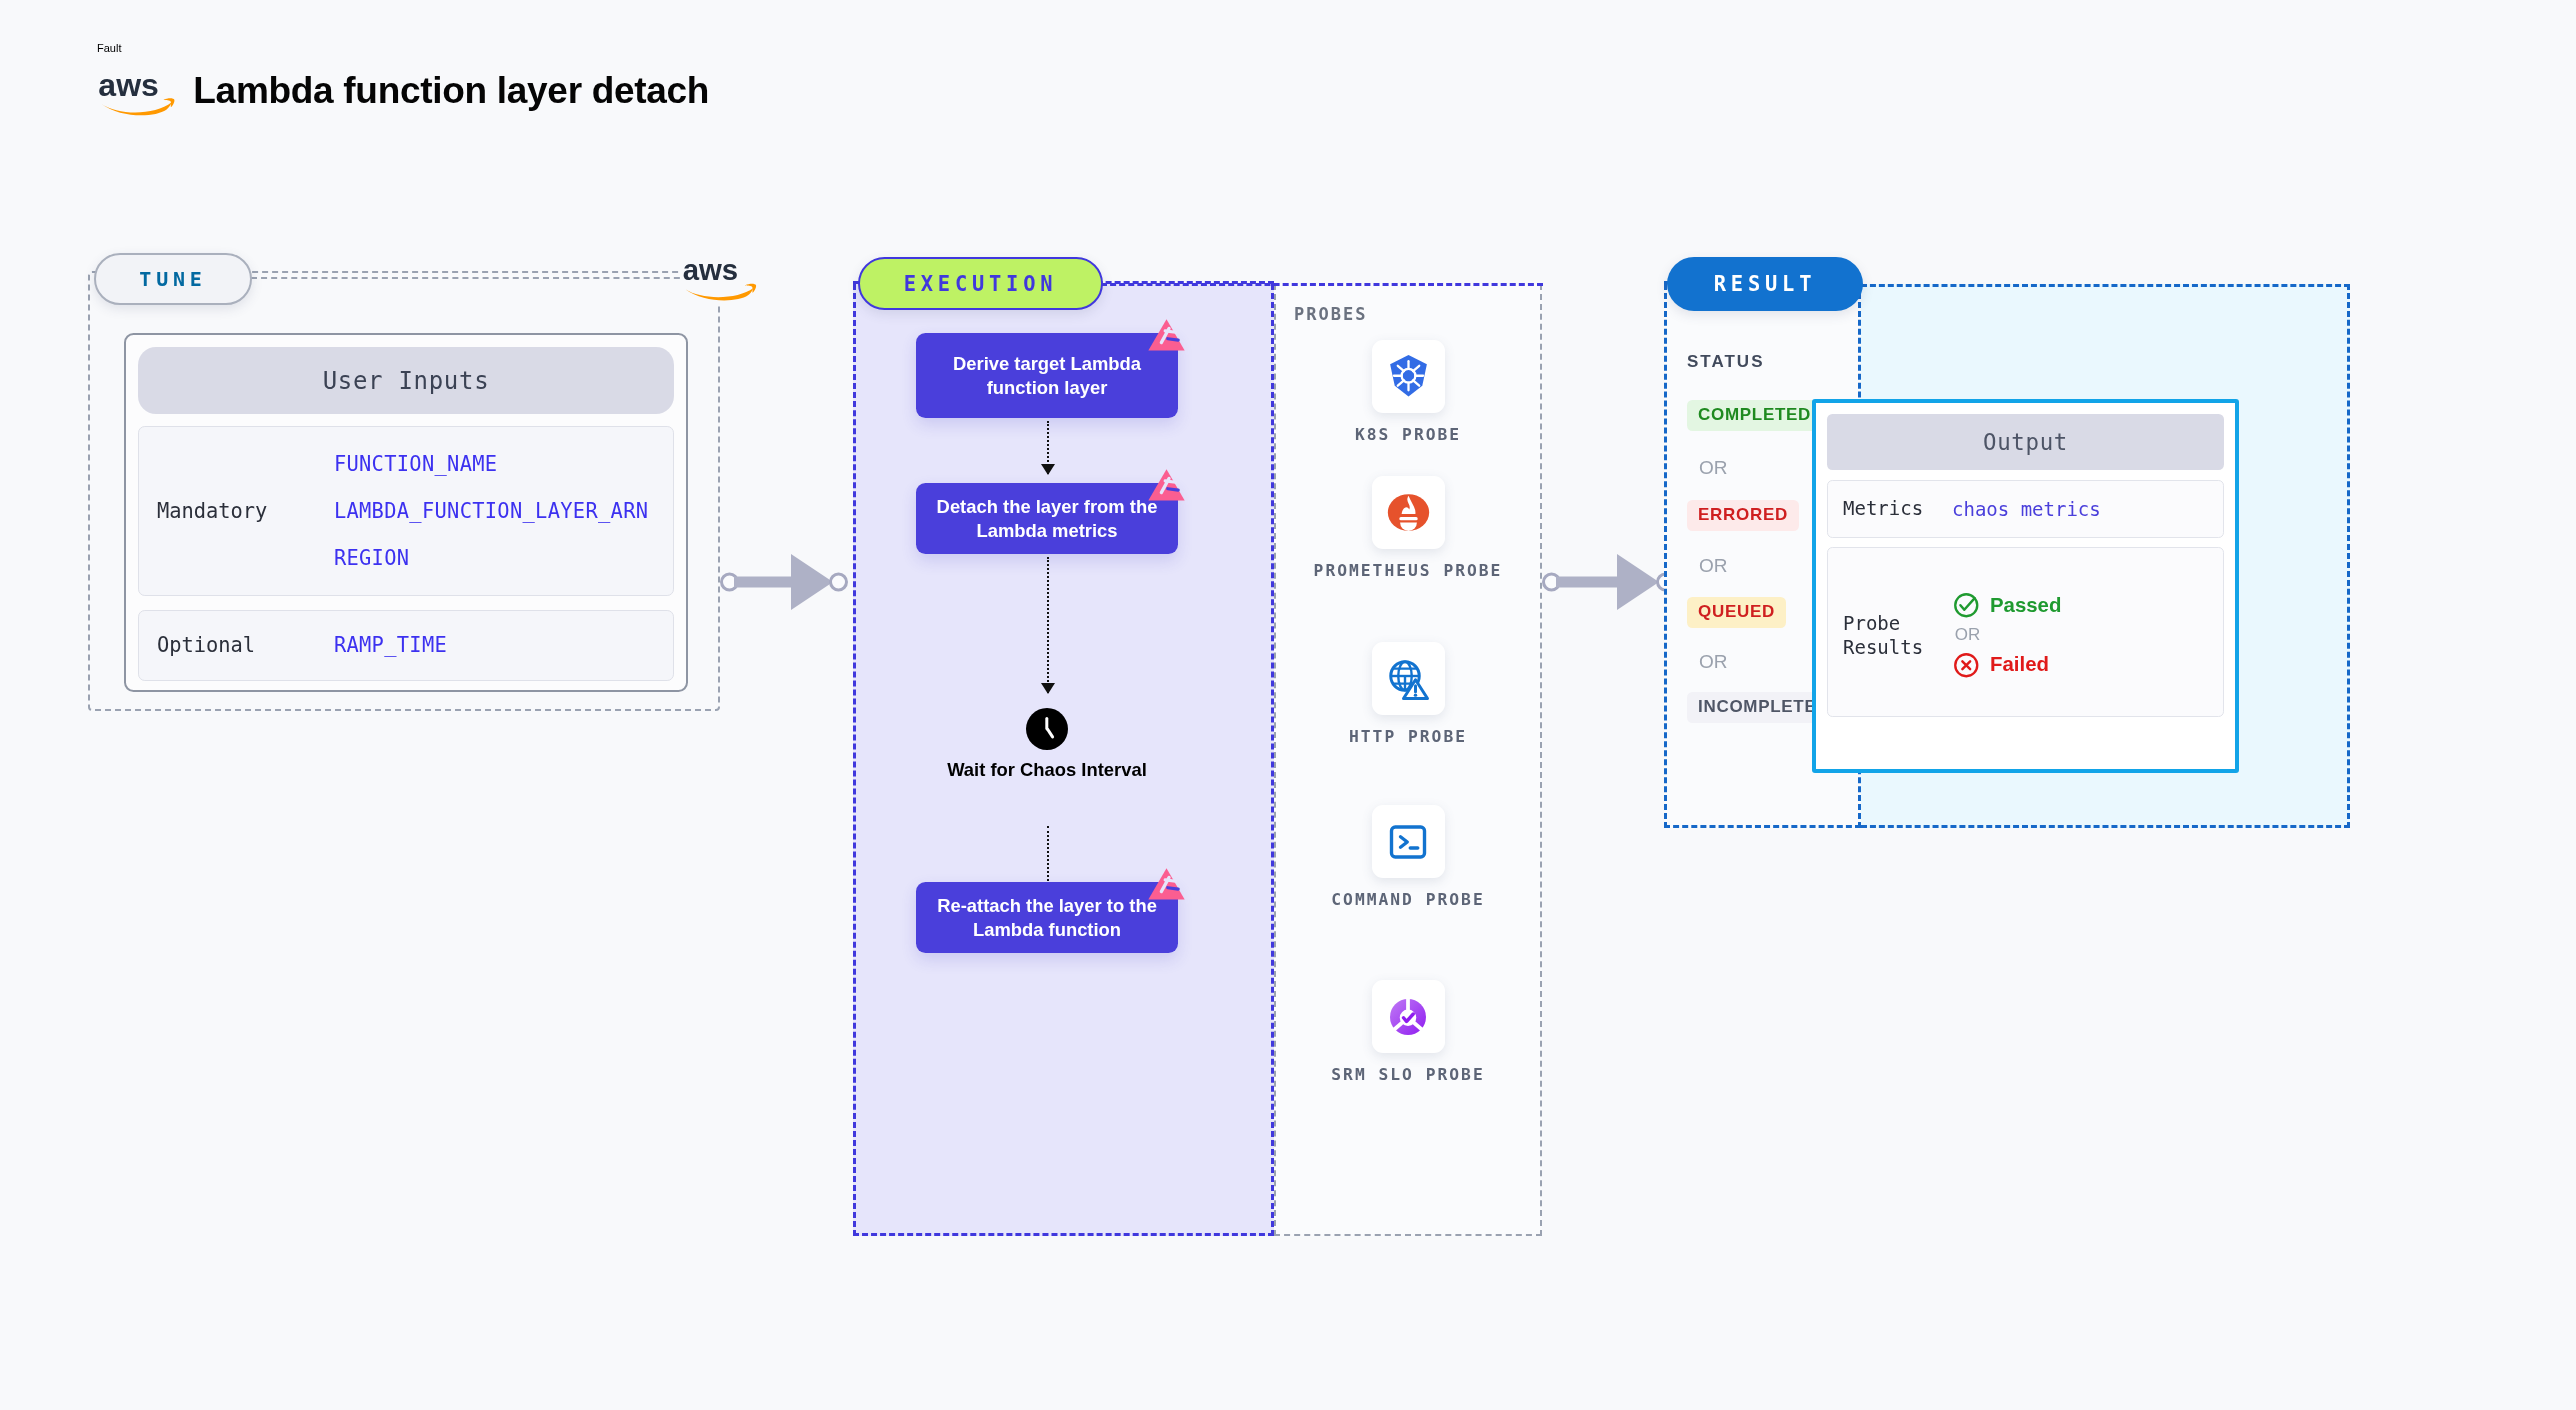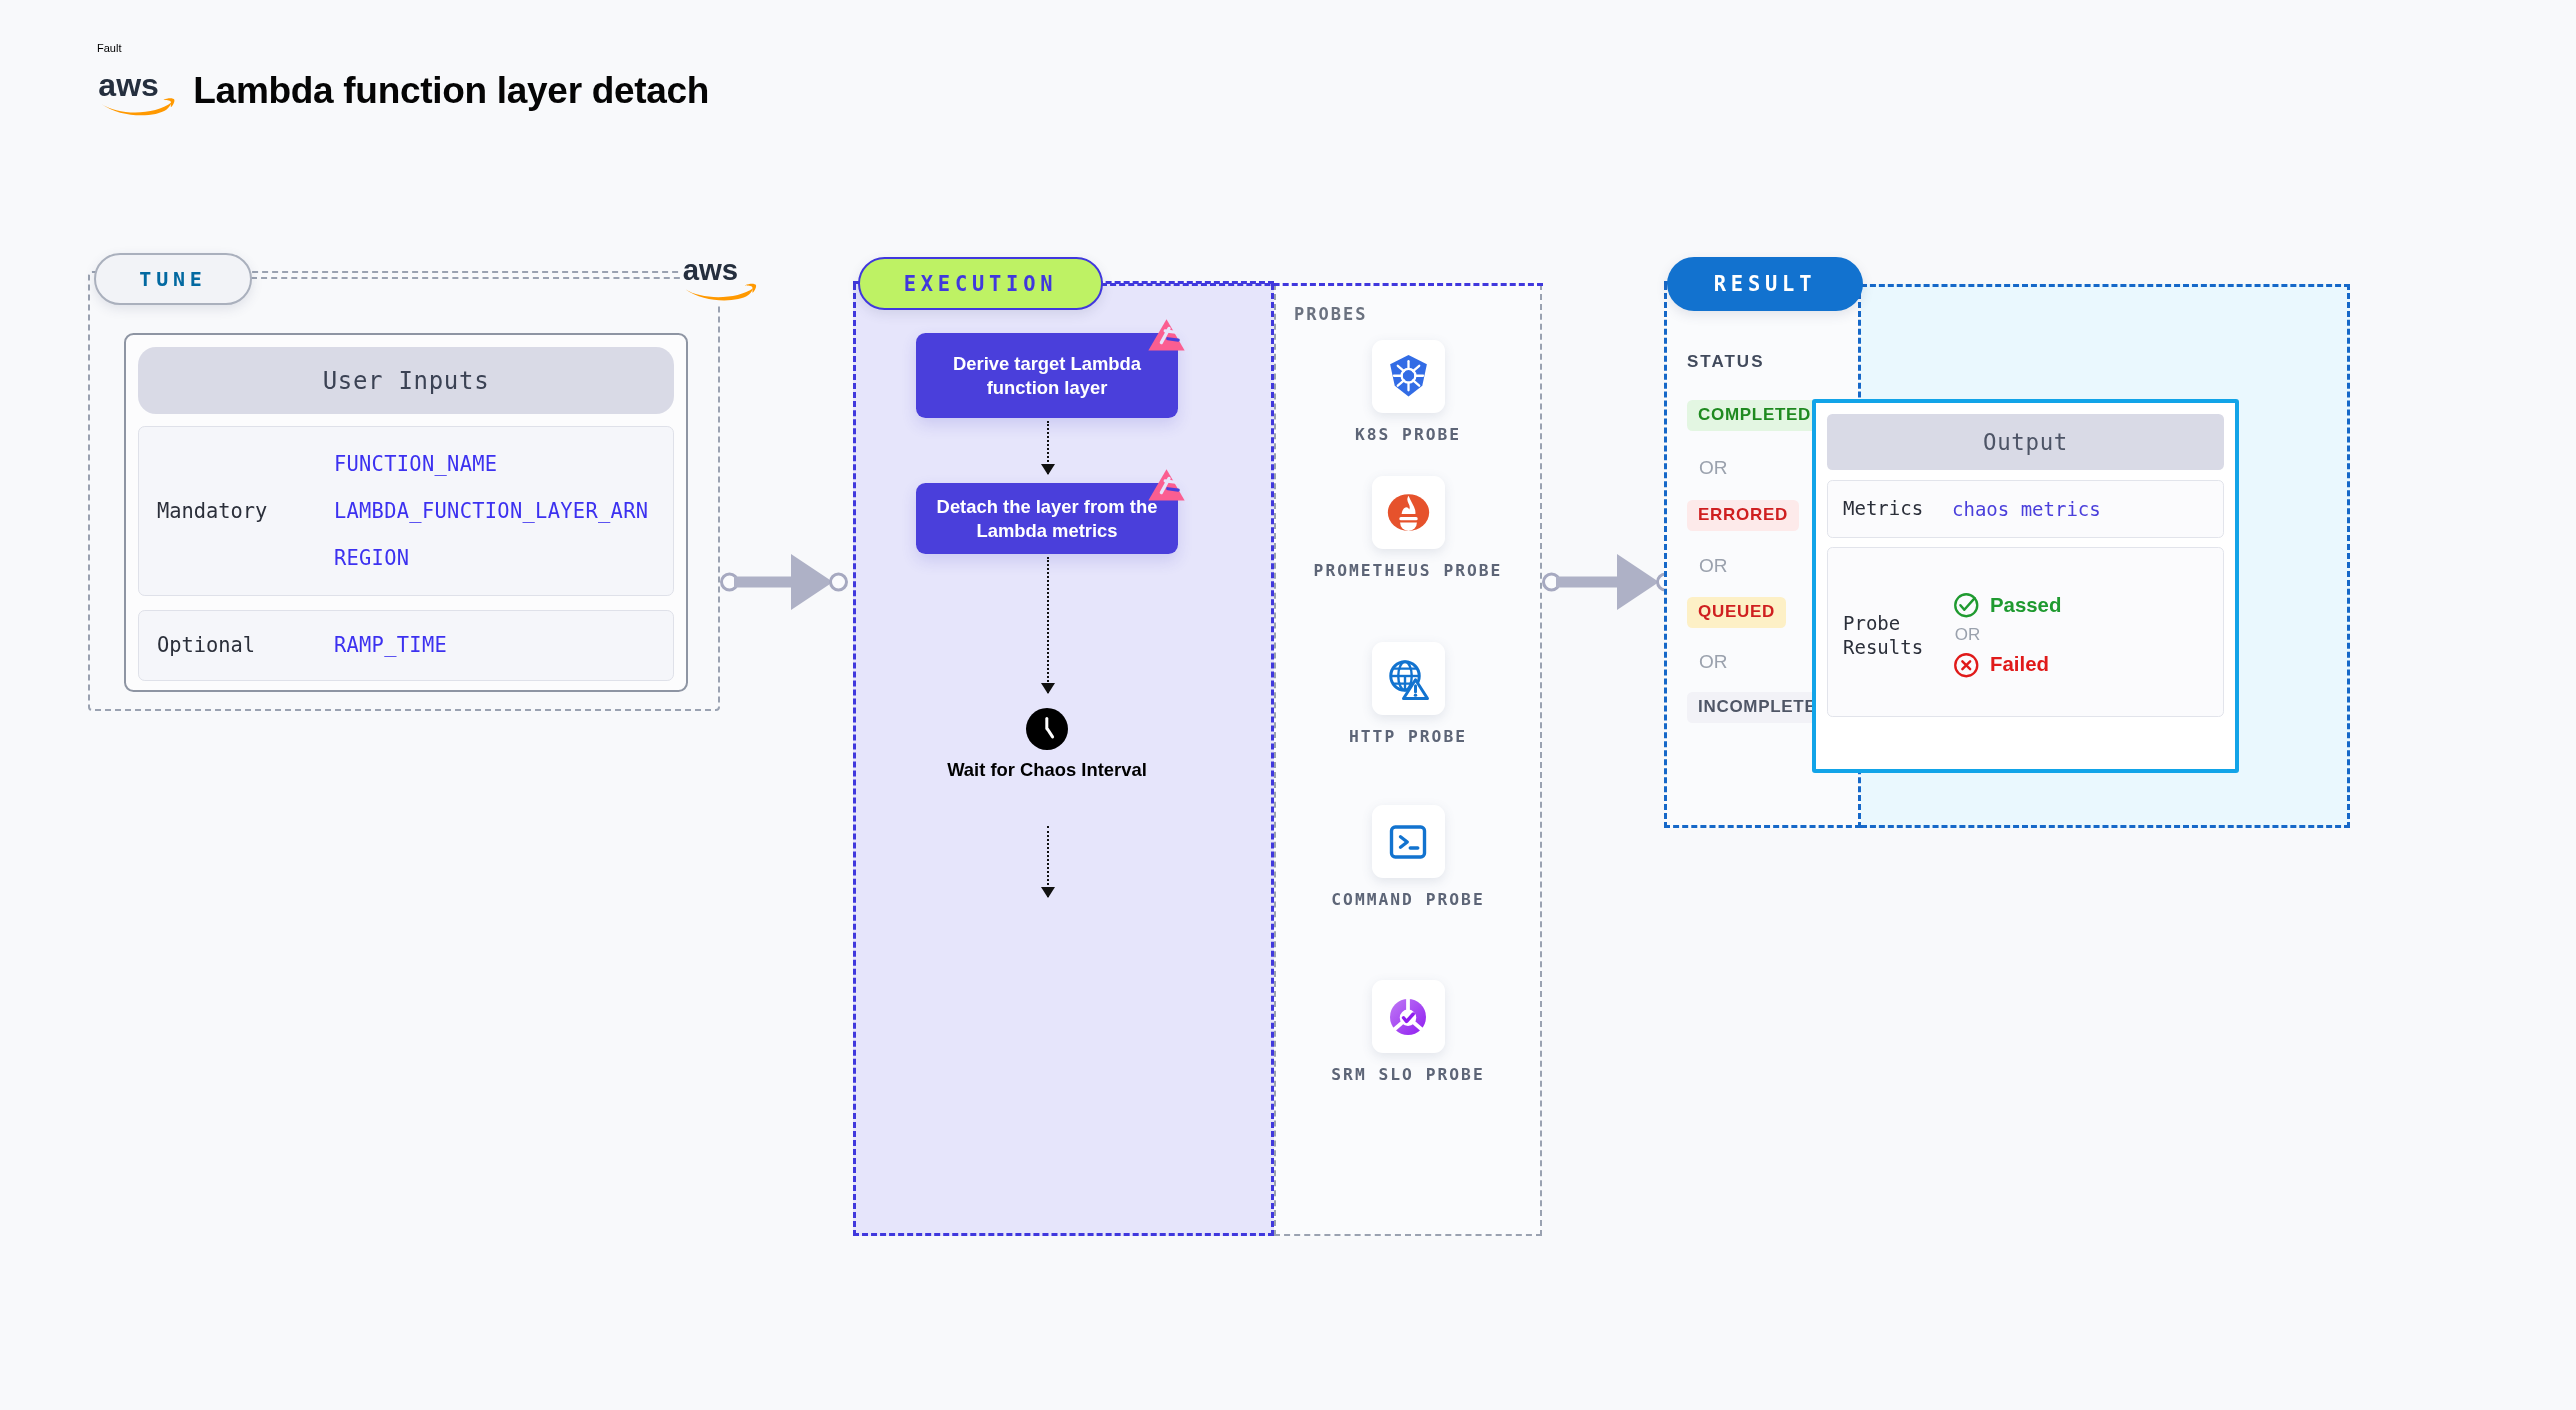--- a/index.html
+++ b/index.html
@@ -337,20 +337,29 @@
     </svg>
   </div>
   <div class="arrow-v" style="top:557px; height:136px;"></div>
 
   <div class="wait-node" style="top:708px;">
     <div class="clock"></div>
     <div class="wait-text">Wait for Chaos Interval</div>
   </div>
   <div class="arrow-v" style="top:826px; height:71px;"></div>
 
+  <div class="step" style="top:882px; height:71px;">
+    <span>Re-attach the layer to the Lambda function</span>
+    <svg class="chaos-mark" viewBox="0 0 60 54">
+      <path d="M30 2 L58 50 L2 50 Z" fill="#fb5e91"></path>
+      <path d="M22 38 L34 16" stroke="#e6e5fb" stroke-width="5" stroke-linecap="round"></path>
+      <path d="M28 20 L44 22" stroke="#e6e5fb" stroke-width="5" stroke-linecap="round"></path>
+      <path d="M32 32 L48 34" stroke="#4a3fdb" stroke-width="5" stroke-linecap="round"></path>
+    </svg>
+  </div>
 
   <div id="probes-panel"></div>
   <div id="probes-title">PROBES</div>
 
   <div class="probe" style="top:340px;">
     <div class="probe-tile">
       <svg viewBox="0 0 64 64" width="49" height="49">
         <path d="M32 4 L56 16 L50 44 L32 58 L14 44 L8 16 Z" fill="#326ce5"></path>
         <circle cx="32" cy="31" r="9" fill="none" stroke="#fff" stroke-width="3"></circle>
         <g stroke="#fff" stroke-width="3" stroke-linecap="round">

